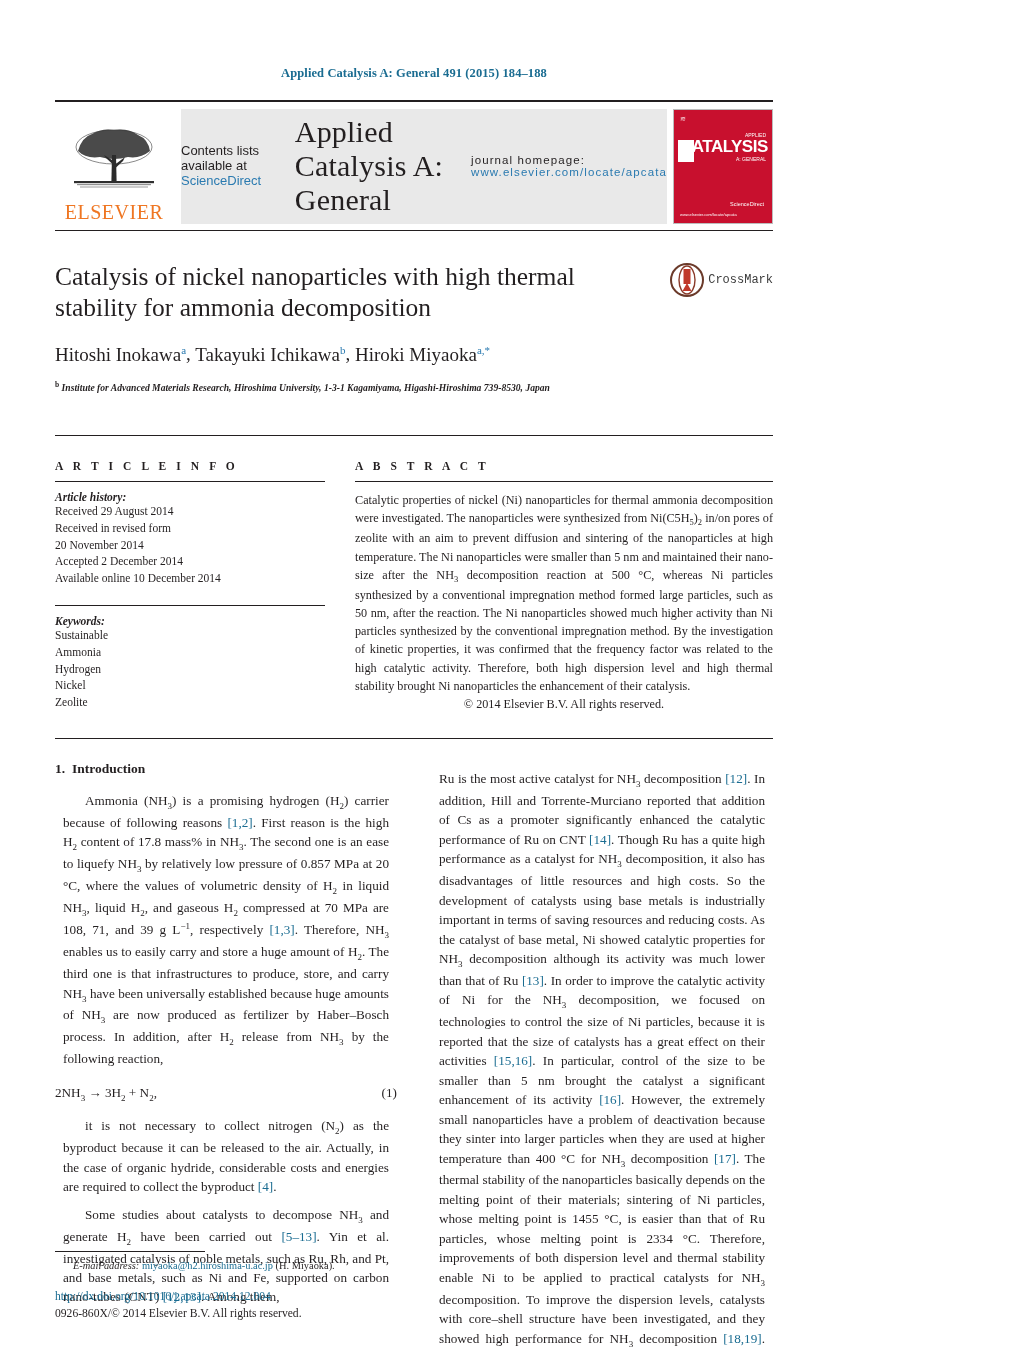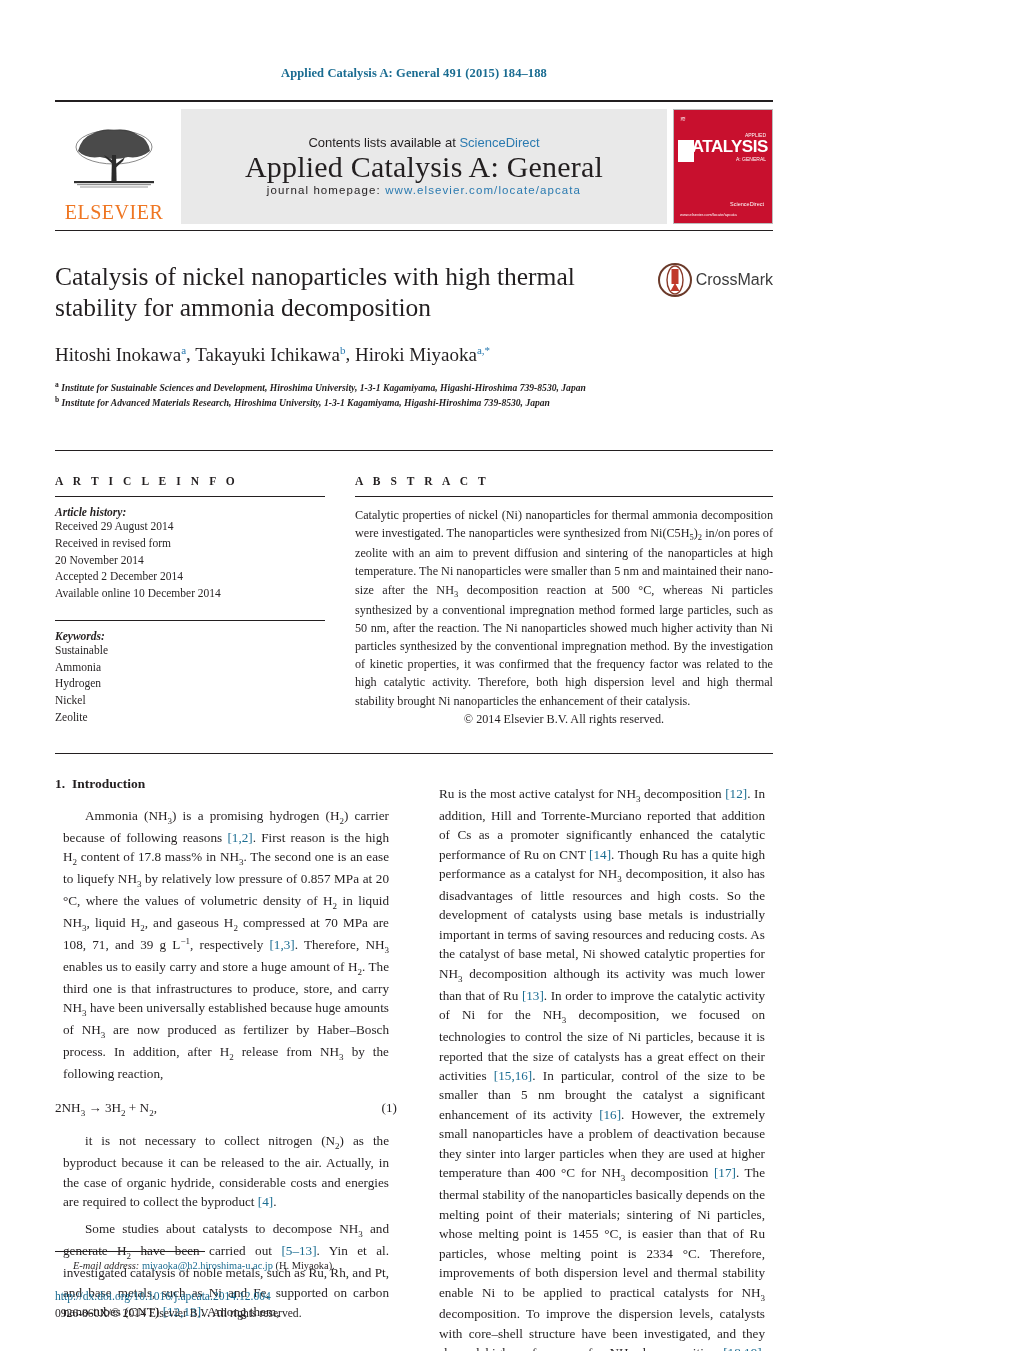--- a/index.html
+++ b/index.html
@@ -60,23 +60,23 @@
     color: #ef7622;
     font-weight: normal;
     line-height: 1;
     margin-top: 1px;
   }
   .journal-band {
     flex: 1 1 auto;
     background: #e9e9e9;
     margin: 0 6px 0 8px;
     display: flex;
-    flex-direction: column;
+    flex-direction: row;
     align-items: center;
-    justify-content: center;
+    justify-content: space-between;
     padding: 10px 0 12px 0;
   }
   .contents-line {
     font-size: 13px;
     color: #231f20;
     font-family: "Liberation Sans", sans-serif;
   }
   .contents-line .sd { color: #2a7ab0; }
   .journal-name {
     font-size: 30px;
@@ -194,23 +194,23 @@
   .crossmark {
     flex: 0 0 120px;
     width: 120px;
     display: flex;
     align-items: flex-start;
     justify-content: flex-end;
     padding-top: 2px;
   }
   .cm-badge { display: flex; align-items: center; gap: 4px; }
   .cm-text {
-    font-size: 16px;
+    font-size: 12px;
     color: #3b3b3b;
-    font-family: Liberation Sans, sans-serif;
+    font-family: Liberation Mono, monospace;
   }
 
   
   .info-abstract {
     display: flex;
     margin-top: 40px;
     border-top: 1.2px solid #231f20;
     padding-top: 12px;
   }
   .col-info {
@@ -393,21 +393,20 @@
 
   <div class="title-block">
     <div class="title-left">
       <h1 class="art-title">Catalysis of nickel nanoparticles with high thermal stability for ammonia decomposition</h1>
 
       <div class="authors">
         <span><span>Hitoshi Inokawa</span><sup>a</sup></span><span>, </span><span><span>Takayuki Ichikawa</span><sup>b</sup></span><span>, </span><span><span>Hiroki Miyaoka</span><sup>a,</sup><sup class="star">*</sup></span>
       </div>
 
       <div class="affil">
-        <div><sup>a</sup> <span>Institute for Sustainable Sciences and Development, Hiroshima University, 1-3-1 Kagamiyama, Higashi-Hiroshima 739-8530, Japan</span></div>
         <div><sup>b</sup> <span>Institute for Advanced Materials Research, Hiroshima University, 1-3-1 Kagamiyama, Higashi-Hiroshima 739-8530, Japan</span></div>
       </div>
     </div>
 
     <div class="crossmark">
       <div class="cm-badge">
         <svg width="34" height="34" viewBox="0 0 34 34">
           <circle cx="17" cy="17" r="16" fill="none" stroke="#6b3a2a" stroke-width="2"></circle>
           <ellipse cx="17" cy="17" rx="8" ry="14" fill="#ffffff" stroke="#8a3b2a" stroke-width="1.4"></ellipse>
           <rect x="13.5" y="6" width="7" height="15" fill="#c0392b"></rect>

